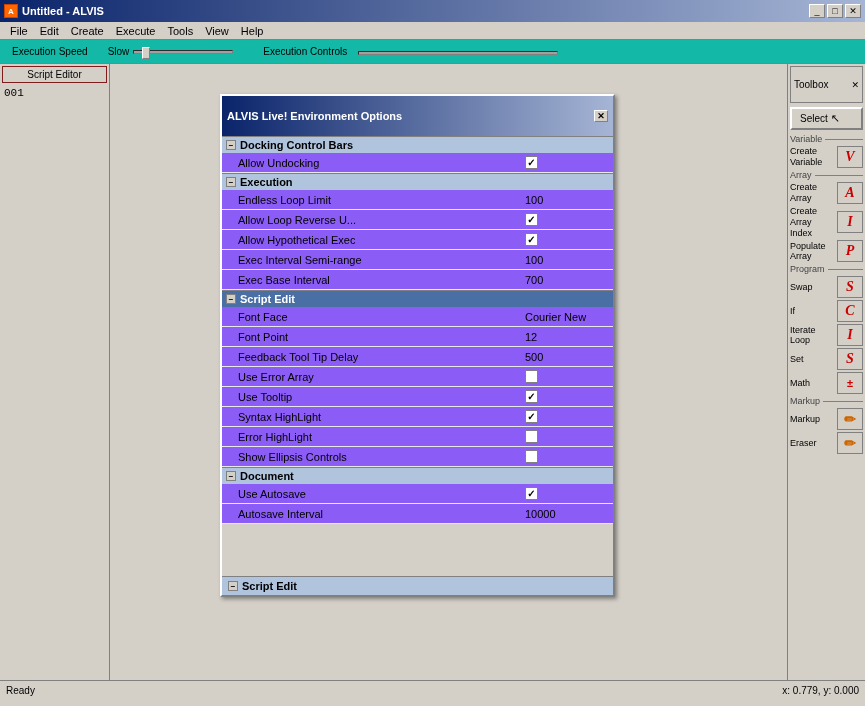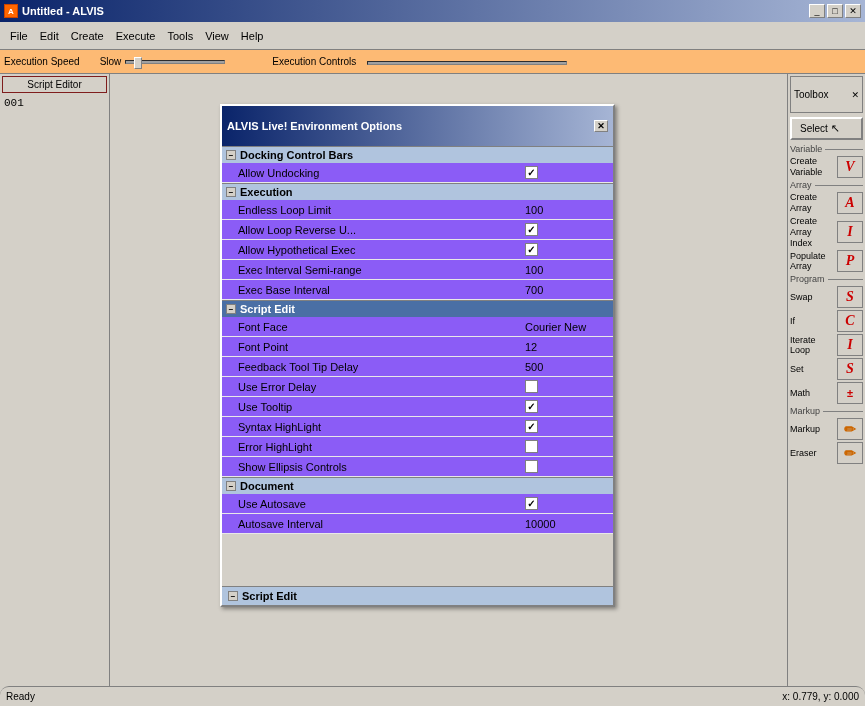--- a/index.html
+++ b/index.html
@@ -59,38 +59,38 @@
       cursor: pointer;
       color: #000;
     }
 
     
     .menu-bar {
       background: #d4d0c8;
       display: flex;
       align-items: center;
       padding: 2px 4px;
-      height: 28px;
+      height: 18px;
       border-bottom: 1px solid #808080;
     }
     .menu-item {
       padding: 2px 6px;
       font-size: 11px;
       cursor: pointer;
     }
 
     
     .toolbar-area {
-      background: #fdba74;
-      display: flex;
-      align-items: center;
-      padding: 2px 4px;
+      background: #14b8a6;
+      display: flex;
+      align-items: center;
+      padding: 2px 12px;
       height: 24px;
       border-bottom: 1px solid #808080;
-      gap: 27px;
+      gap: 10px;
       font-size: 10px;
     }
     .toolbar-slider-area {
       display: flex;
       align-items: center;
       gap: 4px;
       font-size: 10px;
     }
     .slider-track {
       width: 100px;
@@ -212,32 +212,31 @@
       display: flex;
       align-items: center;
       justify-content: center;
       font-size: 14px;
       font-weight: bold;
     }
 
     
     .status-bar {
       position: absolute;
-      bottom: 0;
+      bottom: 6px;
       left: 0;
       right: 0;
       height: 20px;
       background: #d4d0c8;
       border-top: 1px solid #808080;
       display: flex;
       align-items: center;
       justify-content: space-between;
       padding: 0 6px;
       font-size: 10px;
-      border-radius: 9px;
     }
     .dialog {
       width: 395px;
       background: #d4d0c8;
       border: 2px solid;
       border-color: #ffffff #808080 #808080 #ffffff;
       box-shadow: 2px 2px 4px rgba(0,0,0,0.4);
       position: absolute;
       top: 30px;
       left: 110px;
@@ -492,21 +491,21 @@
           </div>
           <div class="option-row">
             <span class="option-label">Font Point</span>
             <span class="option-value">12</span>
           </div>
           <div class="option-row">
             <span class="option-label">Feedback Tool Tip Delay</span>
             <span class="option-value">500</span>
           </div>
           <div class="option-row">
-            <span class="option-label">Use Error Delay</span>
+            <span class="option-label">Use Error Array</span>
             <div class="checkbox-container">
               <div class="win-checkbox"></div>
             </div>
           </div>
           <div class="option-row">
             <span class="option-label">Use Tooltip</span>
             <div class="checkbox-container">
               <div class="win-checkbox checked"></div>
             </div>
           </div>

